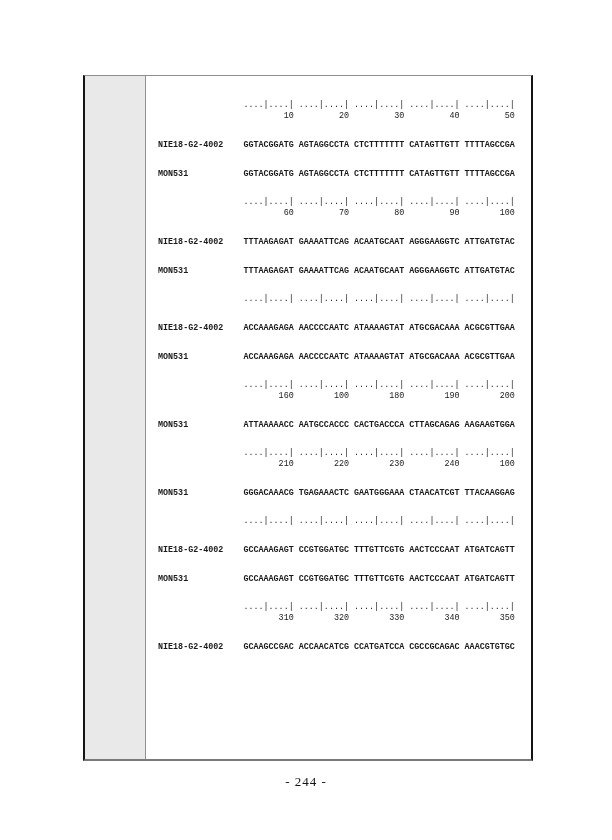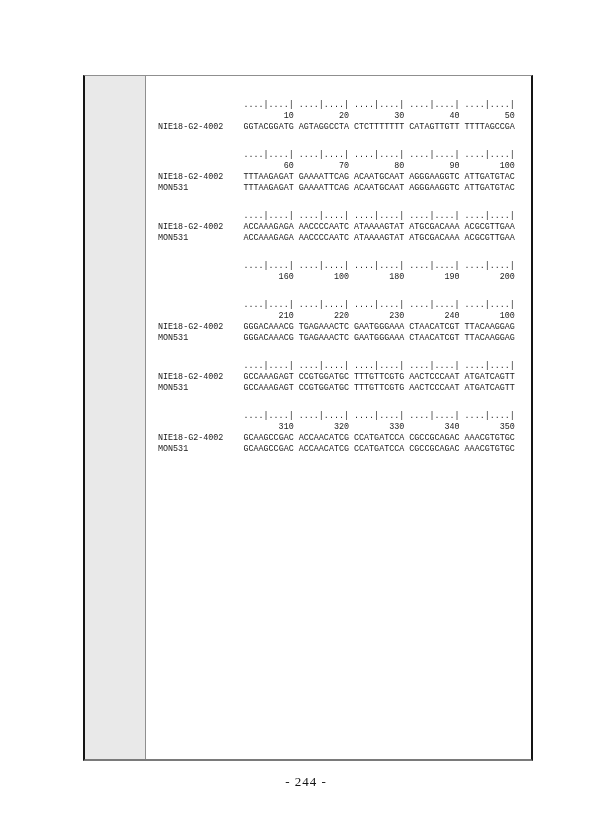--- a/index.html
+++ b/index.html
@@ -31,21 +31,21 @@
     overflow: hidden;
   }
   pre.mono {
     font-family: "Liberation Mono", "DejaVu Sans Mono", monospace;
     font-size: 8.4px;
     line-height: 11px;
     color: #1a1a1a;
     white-space: pre;
   }
   .block { margin-bottom: 17px; }
-  .seqrow, .lbl { font-weight: normal; }
+  .seqrow, .lbl { font-weight: bold; margin-top: 18px; }
   .pagenum {
     position: absolute; left: 0; top: 774px; width: 612px;
     text-align: center;
     font-family: "Liberation Serif", serif;
     font-size: 13px;
     color: #141414;
     letter-spacing: 1px;
   }
 </style>
 </head>
@@ -53,56 +53,56 @@
 
 <div class="page">
   <div class="frame">
     <div class="sidebar"></div>
     <div class="main">
       <div id="blocks">
   <div class="block">
     <pre class="mono ruler-ticks">                 ....|....| ....|....| ....|....| ....|....| ....|....|</pre>
     <pre class="mono ruler-positions">                         10         20         30         40         50</pre>
   <pre class="mono seqrow"><span class="lbl">NIE18-G2-4002    </span><span class="seq">GGTACGGATG AGTAGGCCTA CTCTTTTTTT CATAGTTGTT TTTTAGCCGA</span></pre>
+            <pre class="mono seqrow"><span class="lbl">MON531           </span><span class="seq">GGTACGGATG AGTAGGCCTA CTCTTTTTTT CATAGTTGTT TTTTAGCCGA</span></pre>
           </div>
 
   <div class="block">
     <pre class="mono ruler-ticks">                 ....|....| ....|....| ....|....| ....|....| ....|....|</pre>
     <pre class="mono ruler-positions">                         60         70         80         90        100</pre>
   <pre class="mono seqrow"><span class="lbl">NIE18-G2-4002    </span><span class="seq">TTTAAGAGAT GAAAATTCAG ACAATGCAAT AGGGAAGGTC ATTGATGTAC</span></pre>
             <pre class="mono seqrow"><span class="lbl">MON531           </span><span class="seq">TTTAAGAGAT GAAAATTCAG ACAATGCAAT AGGGAAGGTC ATTGATGTAC</span></pre>
           </div>
 
   <div class="block">
     <pre class="mono ruler-ticks">                 ....|....| ....|....| ....|....| ....|....| ....|....|</pre>
   <pre class="mono seqrow"><span class="lbl">NIE18-G2-4002    </span><span class="seq">ACCAAAGAGA AACCCCAATC ATAAAAGTAT ATGCGACAAA ACGCGTTGAA</span></pre>
             <pre class="mono seqrow"><span class="lbl">MON531           </span><span class="seq">ACCAAAGAGA AACCCCAATC ATAAAAGTAT ATGCGACAAA ACGCGTTGAA</span></pre>
           </div>
 
   <div class="block">
     <pre class="mono ruler-ticks">                 ....|....| ....|....| ....|....| ....|....| ....|....|</pre>
     <pre class="mono ruler-positions">                        160        100        180        190        200</pre>
+            <pre class="mono seqrow"><span class="lbl">MON531           </span><span class="seq">ATTAAAAACC AATGCCACCC CACTGACCCA CTTAGCAGAG AAGAAGTGGA</span></pre>
           </div>
 
   <div class="block">
     <pre class="mono ruler-ticks">                 ....|....| ....|....| ....|....| ....|....| ....|....|</pre>
     <pre class="mono ruler-positions">                        210        220        230        240        100</pre>
-  <pre class="mono seqrow"><span class="lbl">NIE18-G2-4002    </span><span class="seq">GGGACAAACG TGAGAAACTC GAATGGGAAA CTAACATCGT TTACAAGGAG</span></pre>
             <pre class="mono seqrow"><span class="lbl">MON531           </span><span class="seq">GGGACAAACG TGAGAAACTC GAATGGGAAA CTAACATCGT TTACAAGGAG</span></pre>
           </div>
 
   <div class="block">
     <pre class="mono ruler-ticks">                 ....|....| ....|....| ....|....| ....|....| ....|....|</pre>
   <pre class="mono seqrow"><span class="lbl">NIE18-G2-4002    </span><span class="seq">GCCAAAGAGT CCGTGGATGC TTTGTTCGTG AACTCCCAAT ATGATCAGTT</span></pre>
             <pre class="mono seqrow"><span class="lbl">MON531           </span><span class="seq">GCCAAAGAGT CCGTGGATGC TTTGTTCGTG AACTCCCAAT ATGATCAGTT</span></pre>
           </div>
 
   <div class="block">
     <pre class="mono ruler-ticks">                 ....|....| ....|....| ....|....| ....|....| ....|....|</pre>
     <pre class="mono ruler-positions">                        310        320        330        340        350</pre>
   <pre class="mono seqrow"><span class="lbl">NIE18-G2-4002    </span><span class="seq">GCAAGCCGAC ACCAACATCG CCATGATCCA CGCCGCAGAC AAACGTGTGC</span></pre>
-            <pre class="mono seqrow"><span class="lbl">MON531           </span><span class="seq">GCAAGCCGAC ACCAACATCG CCATGATCCA CGCCGCAGAC AAACGTGTGC</span></pre>
           </div>
 </div>
     </div>
   </div>
   <div class="pagenum">- 244 -</div>
 </div>
 
 </body></html>

